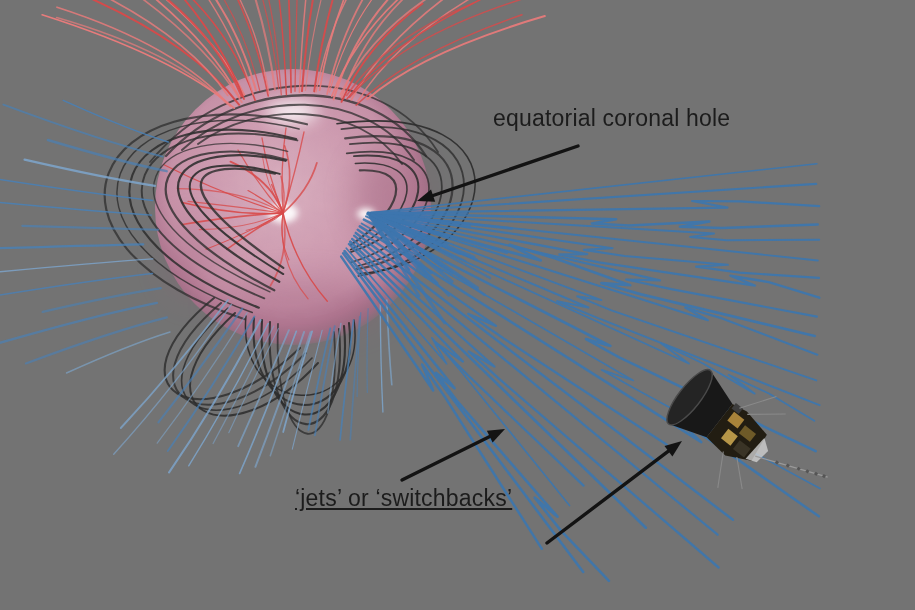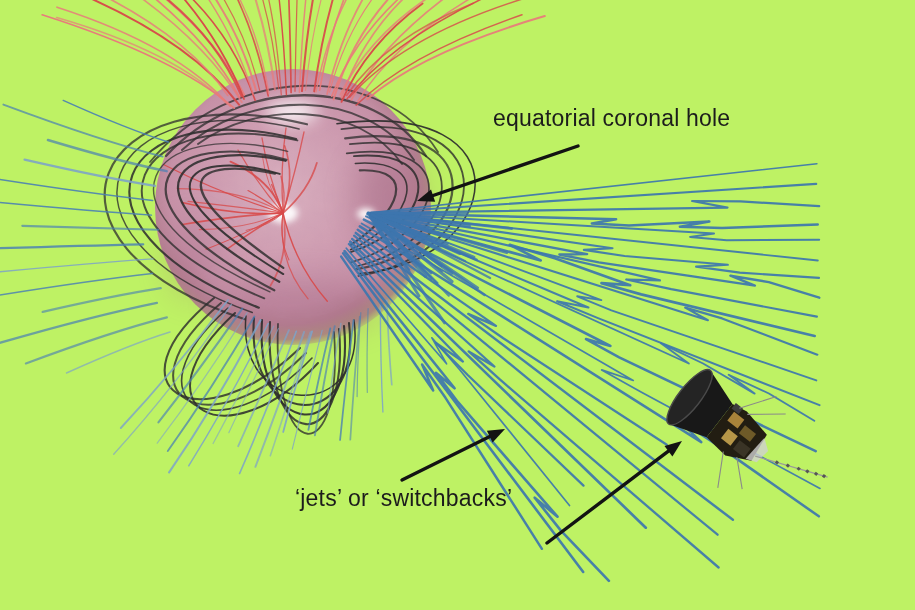--- a/index.html
+++ b/index.html
@@ -1,16 +1,16 @@
 <!DOCTYPE html>
 <html><head>
 <meta charset="utf-8">
 <style>
   html,body{margin:0;padding:0;background:#ffffff;}
-  #stage{position:relative;width:915px;height:610px;background:#bef264;overflow:hidden;
+  #stage{position:relative;width:915px;height:610px;background:#737373;overflow:hidden;
          font-family:"Liberation Sans",sans-serif;}
   #diagram{position:absolute;left:0;top:0;}
   .lbl{position:absolute;color:#1c1c1c;font-size:23px;line-height:1.1;white-space:nowrap;
        letter-spacing:0.2px;}
 </style>
 </head>
 <body>
 
 <div id="stage">
   <svg id="diagram" width="915" height="610" viewBox="0 0 915 610">
@@ -282,15 +282,15 @@
         <polygon points="417,201 435.2,201.7 431.0,189.4" fill="#131313"></polygon>
         <path d="M402,480 L489.8,436.5" fill="none" stroke="#131313" stroke-width="3.4" stroke-opacity="1" stroke-linecap="round" stroke-linejoin="round"></path>
         <polygon points="505,429 486.9,430.7 492.6,442.4" fill="#131313"></polygon>
         <path d="M547,543 L668.4,451.2" fill="none" stroke="#131313" stroke-width="3.4" stroke-opacity="1" stroke-linecap="round" stroke-linejoin="round"></path>
         <polygon points="682,441 664.5,446.1 672.4,456.4" fill="#131313"></polygon>
       </g>
     </svg>
 
   <div class="lbl" style="left: 493px; top: 106px; color: rgb(28, 28, 28);">equatorial coronal hole</div>
 
-  <div class="lbl" style="left: 295px; top: 486px; color: rgb(28, 28, 28);">‘jets’ or ‘switchbacks’</div>
+  <div class="lbl" style="left: 295px; top: 486px; color: rgb(28, 28, 28); text-decoration: underline;">‘jets’ or ‘switchbacks’</div>
 
 </div>
 
 </body></html>

